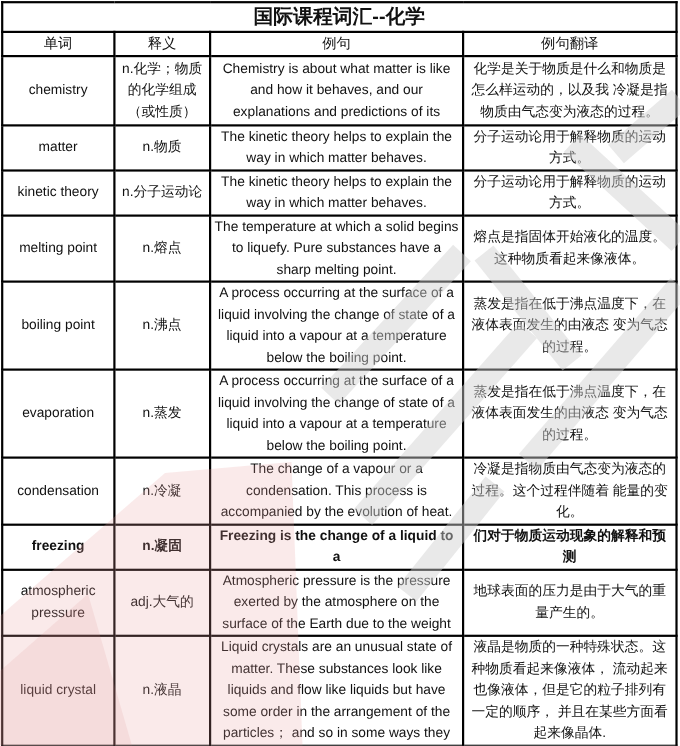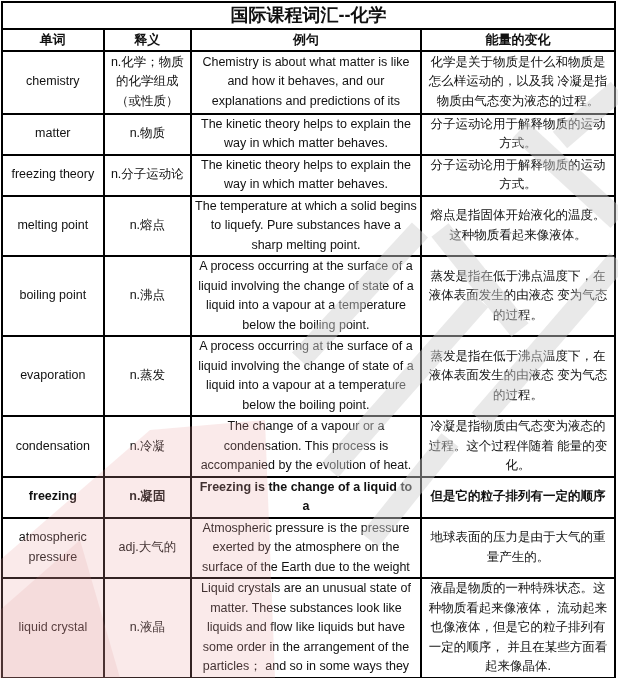--- a/index.html
+++ b/index.html
@@ -40,21 +40,21 @@
       overflow: hidden;
       word-wrap: break-word;
     }
     .title-cell {
       font-size: 18px !important;
       font-weight: bold;
       height: 25px;
       line-height: 25px !important;
     }
     .header-cell {
-      font-weight: bold;
+      font-weight: normal;
       font-size: 13px !important;
       height: 17px;
     }
     .col-word { width: 100px; }
     .col-meaning { width: 86px; }
     .col-example { width: 226px; }
     .col-translation { width: 191px; }
     td.cn { font-size: 13px; }
     td.example { padding: 0 2px; margin-top: 48px; }
     .r-chem td { height: 61px; }
@@ -96,37 +96,37 @@
     <col class="col-translation">
   </colgroup>
   <tbody>
       <tr>
     <td colspan="4" class="title-cell">国际课程词汇--化学</td>
   </tr>
   <tr>
     <th class="header-cell">单词</th>
     <th class="header-cell">释义</th>
     <th class="header-cell">例句</th>
-    <th class="header-cell">能量的变化</th>
+    <th class="header-cell">例句翻译</th>
   </tr>
 
   <tr class="r-chem">
     <td>chemistry</td>
     <td class="cn">n.化学；物质的化学组成（或性质）</td>
     <td class="example">Chemistry is about what matter is like and how it behaves, and our explanations and predictions of its</td>
     <td class="cn">化学是关于物质是什么和物质是怎么样运动的，以及我 冷凝是指物质由气态变为液态的过程。</td>
   </tr>
   <tr class="r-matter">
     <td>matter</td>
     <td class="cn">n.物质</td>
     <td class="example">The kinetic theory helps to explain the way in which matter behaves.</td>
     <td class="cn">分子运动论用于解释物质的运动方式。</td>
   </tr>
   <tr class="r-kinetic">
-    <td>freezing theory</td>
+    <td>kinetic theory</td>
     <td class="cn">n.分子运动论</td>
     <td class="example">The kinetic theory helps to explain the way in which matter behaves.</td>
     <td class="cn">分子运动论用于解释物质的运动方式。</td>
   </tr>
   <tr class="r-melting">
     <td>melting point</td>
     <td class="cn">n.熔点</td>
     <td class="example">The temperature at which a solid begins to liquefy. Pure substances have a sharp melting point.</td>
     <td class="cn">熔点是指固体开始液化的温度。这种物质看起来像液体。</td>
   </tr>
@@ -145,21 +145,21 @@
   <tr class="r-cond">
     <td>condensation</td>
     <td class="cn">n.冷凝</td>
     <td class="example">The change of a vapour or a condensation. This process is accompanied by the evolution of heat.</td>
     <td class="cn">冷凝是指物质由气态变为液态的过程。这个过程伴随着 能量的变化。</td>
   </tr>
   <tr class="r-freeze">
     <td>freezing</td>
     <td class="cn">n.凝固</td>
     <td class="example">Freezing is the change of a liquid to a</td>
-    <td class="cn">但是它的粒子排列有一定的顺序</td>
+    <td class="cn">们对于物质运动现象的解释和预测</td>
   </tr>
   <tr class="r-atmo">
     <td>atmospheric pressure</td>
     <td class="cn">adj.大气的</td>
     <td class="example">Atmospheric pressure is the pressure exerted by the atmosphere on the surface of the Earth due to the weight</td>
     <td class="cn">地球表面的压力是由于大气的重量产生的。</td>
   </tr>
   <tr class="r-liquid">
     <td>liquid crystal</td>
     <td class="cn">n.液晶</td>

